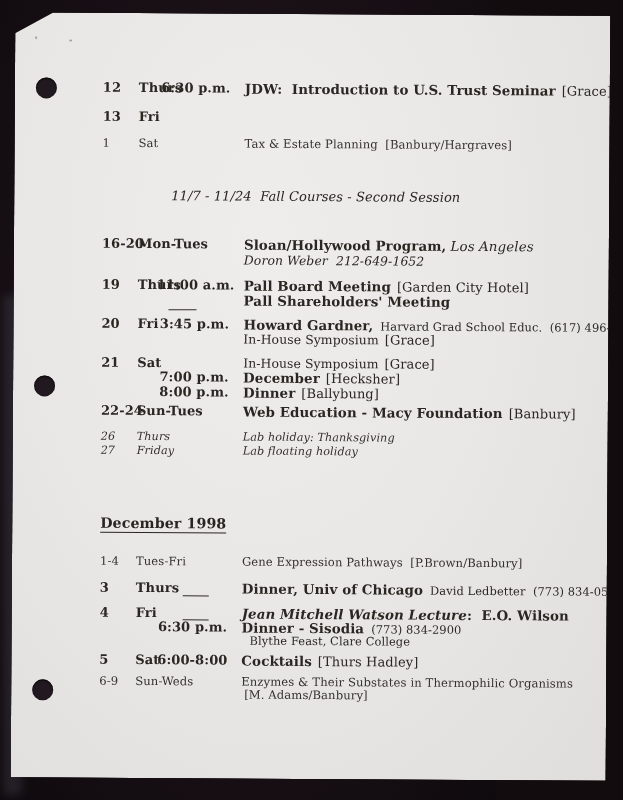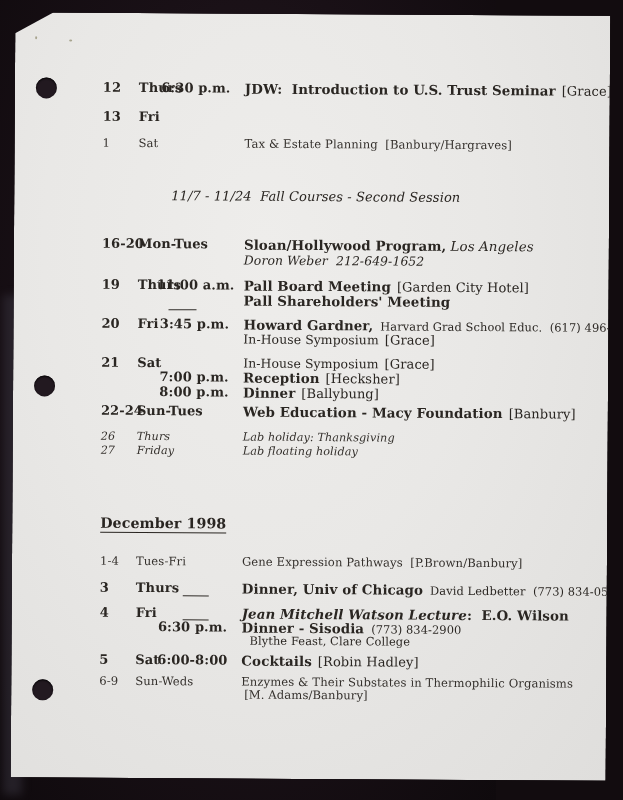--- a/index.html
+++ b/index.html
@@ -114,21 +114,21 @@
       <span class="ds"><span class="rg">In-House Symposium</span><span class="tag">[Grace]</span></span>
     </div>
 
     <div class="line" style="top:343px">
       <span class="n b">21</span>
       <span class="d b">Sat</span>
       <span class="ds"><span class="rg">In-House Symposium</span><span class="tag">[Grace]</span></span>
     </div>
     <div class="line" style="top:357px">
       <span class="tm b">7:00 p.m.</span>
-      <span class="ds"><span class="t b">Reception</span><span class="tag">[Hecksher]</span></span>
+      <span class="ds"><span class="t b">December</span><span class="tag">[Hecksher]</span></span>
     </div>
     <div class="line" style="top:372px">
       <span class="tm b">8:00 p.m.</span>
       <span class="ds"><span class="t b">Dinner</span><span class="tag">[Ballybung]</span></span>
     </div>
 
     <div class="line" style="top:391px">
       <span class="n b">22-24</span>
       <span class="d b">Sun-Tues</span>
       <span class="ds"><span class="t b">Web Education - Macy Foundation</span><span class="tag">[Banbury]</span></span>
@@ -173,21 +173,21 @@
       <span class="ds"><span class="t b">Dinner - Sisodia</span><span class="sub">(773) 834-2900</span></span>
     </div>
     <div class="line" style="top:620px">
       <span class="ds"><span class="sub" style="margin-left:8px">Blythe Feast, Clare College</span></span>
     </div>
 
     <div class="line" style="top:640px">
       <span class="n b">5</span>
       <span class="d b">Sat</span>
       <span class="tm b">6:00-8:00</span>
-      <span class="ds"><span class="t b">Cocktails</span><span class="tag">[Robin Hadley]</span></span>
+      <span class="ds"><span class="t b">Cocktails</span><span class="tag">[Thurs Hadley]</span></span>
     </div>
 
     <div class="line sm" style="top:662px">
       <span class="n">6-9</span>
       <span class="d">Sun-Weds</span>
       <span class="ds">Enzymes &amp; Their Substates in Thermophilic Organisms</span>
     </div>
     <div class="line sm" style="top:675px">
       <span class="ds" style="left:233px">[M. Adams/Banbury]</span>
     </div>

